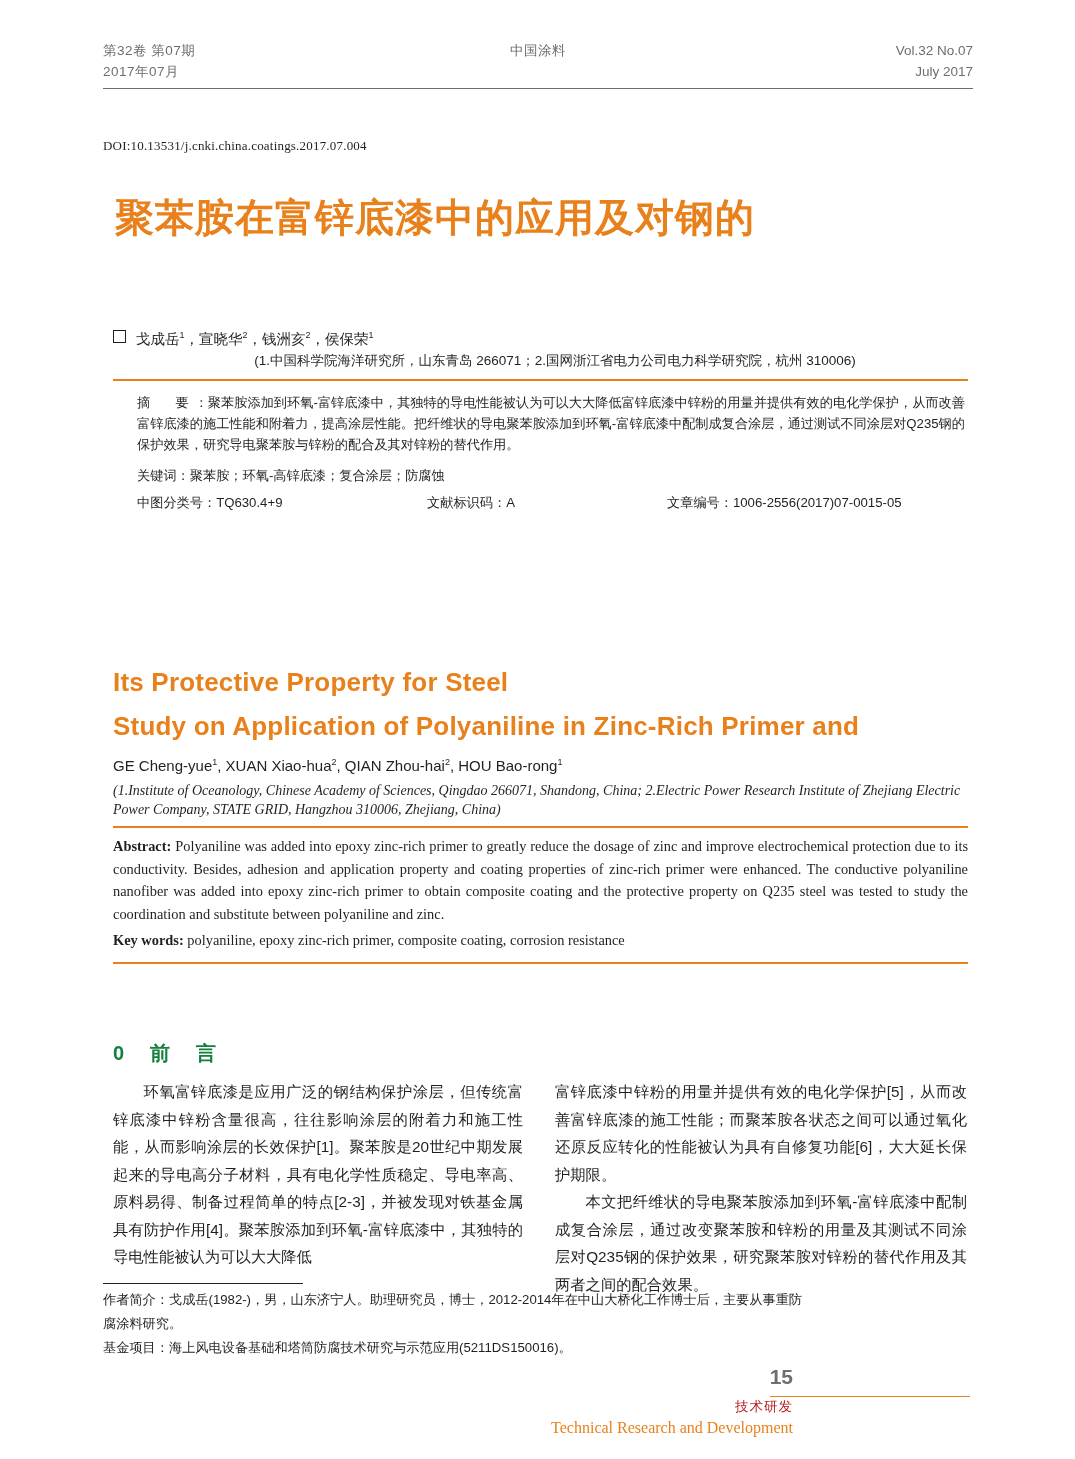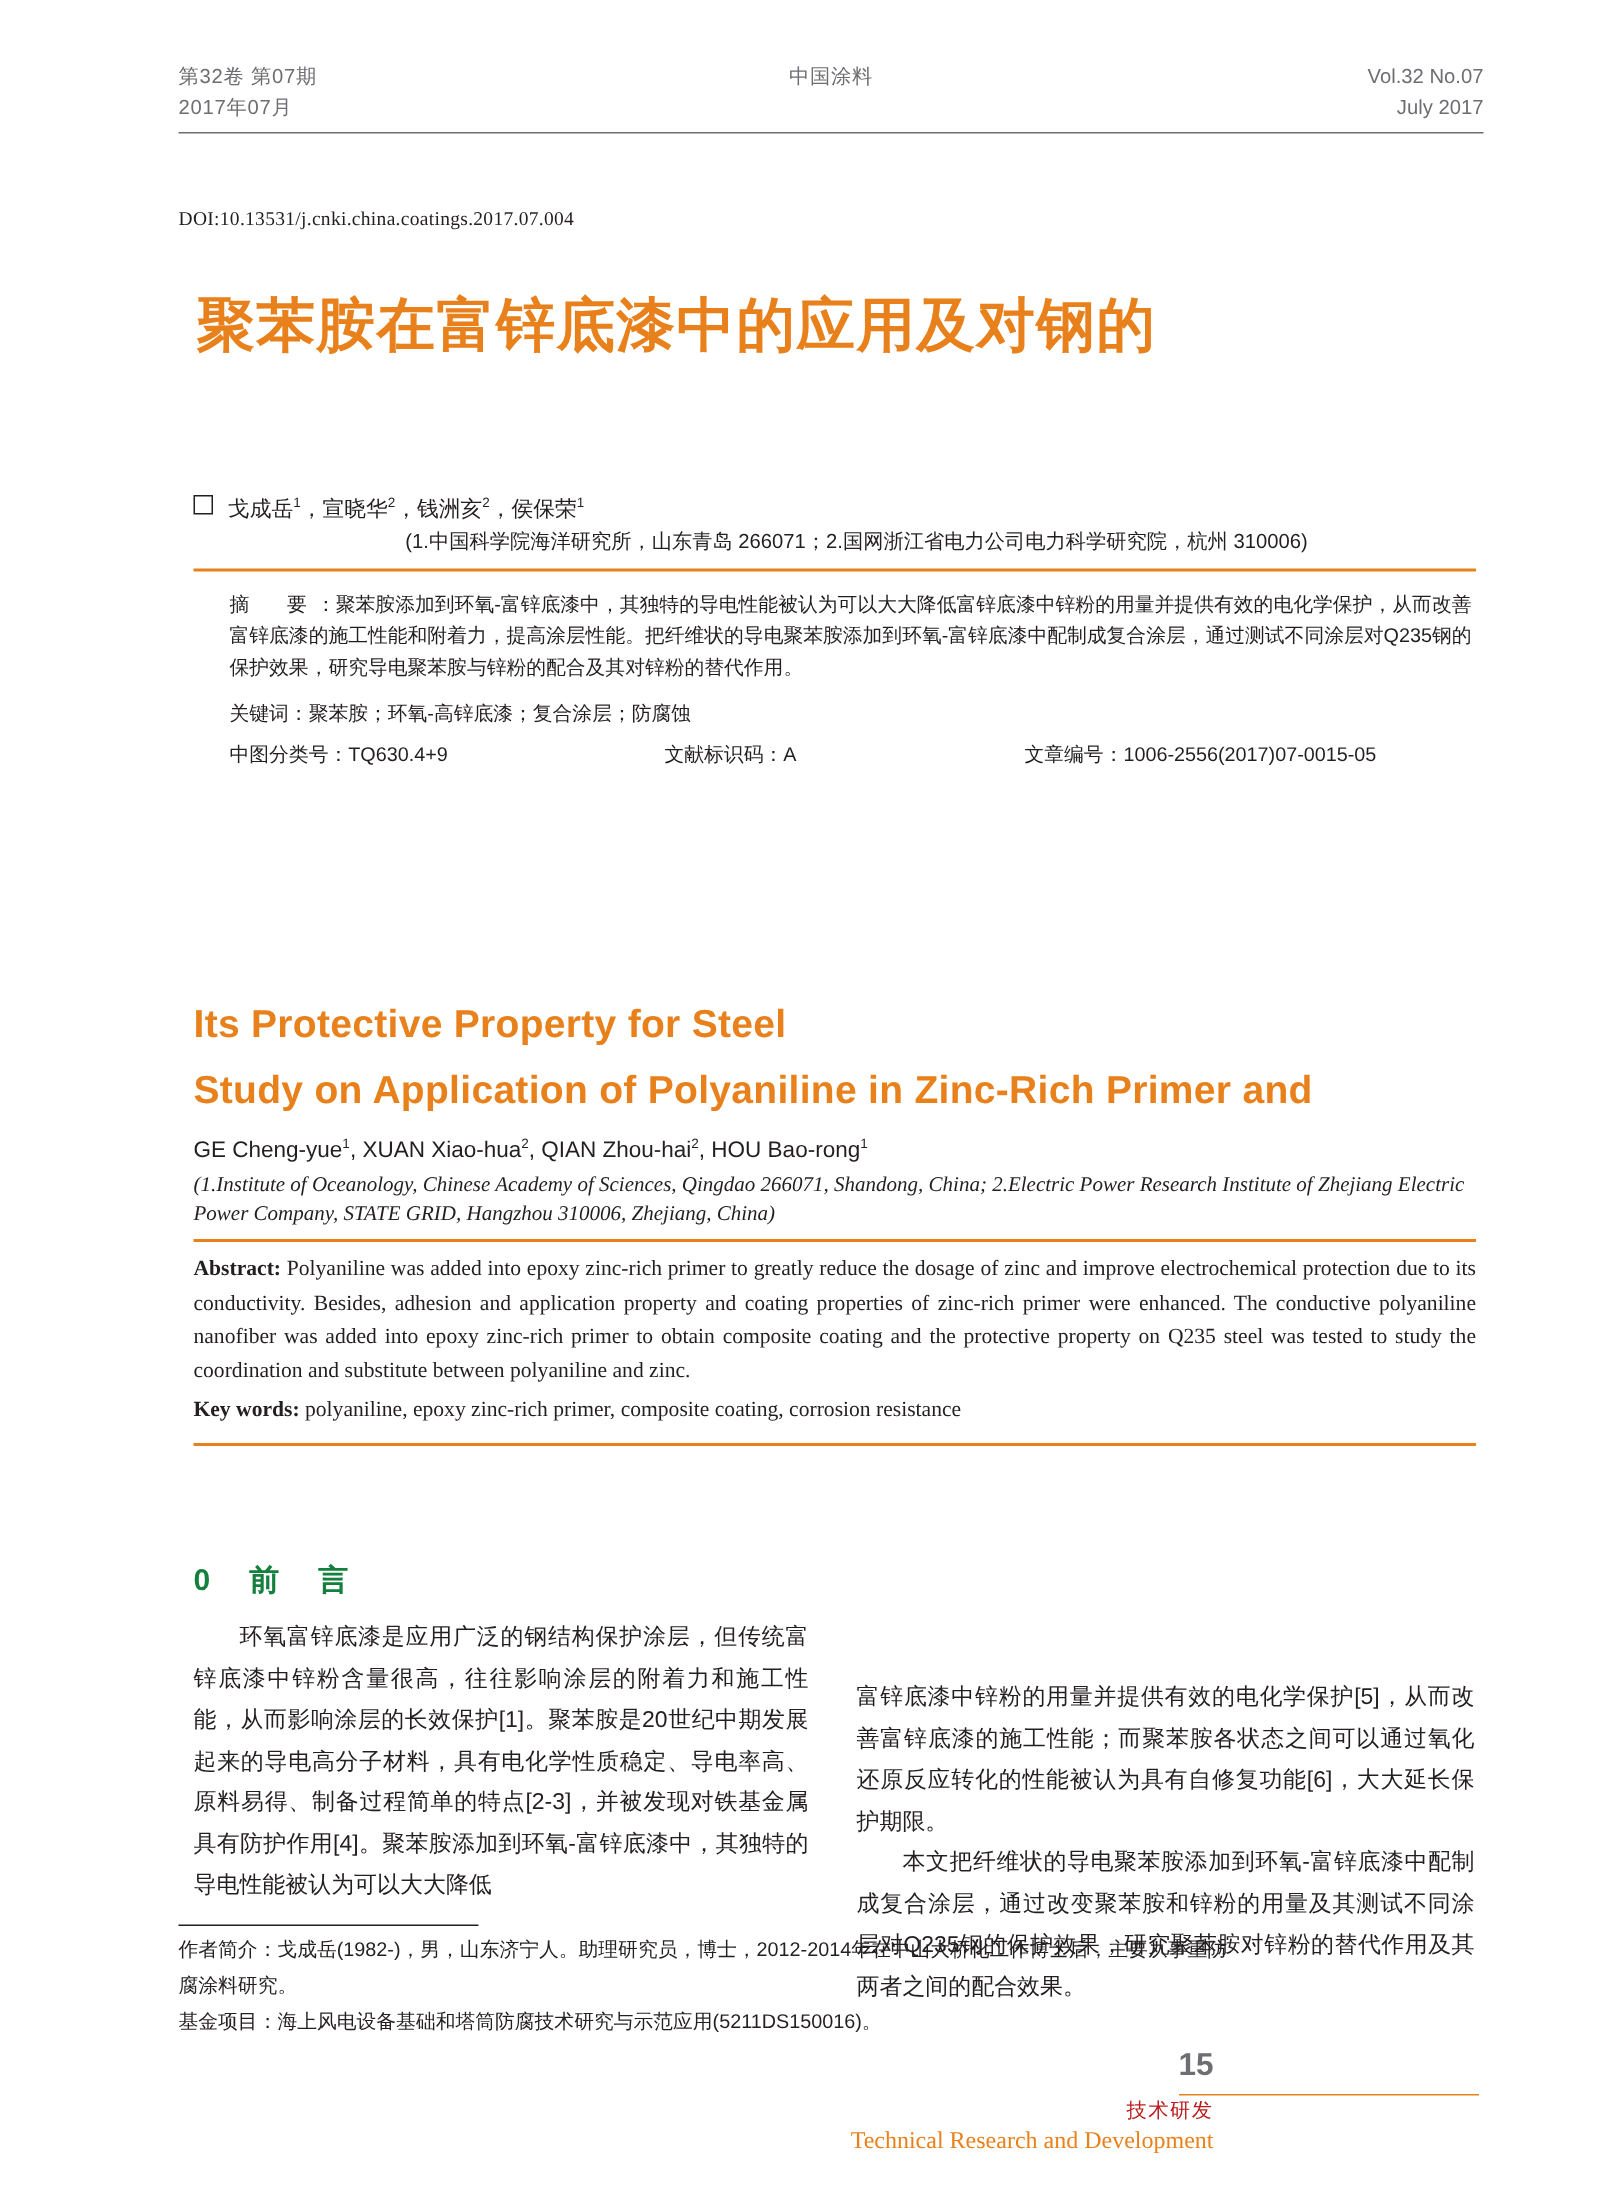--- a/index.html
+++ b/index.html
@@ -10,21 +10,21 @@
   body {
     width: 1075px;
     height: 1459px;
     font-family: "Liberation Serif", serif;
     color: #231f20;
     position: relative;
     overflow: hidden;
   }
   .page {
     position: absolute;
-    left: 16px; top: 0;
+    left: 0; top: 0;
     width: 901px;
     height: 1459px;
     background: #fff;
   }
   
   .header {
     position: absolute;
     left: 103px;
     top: 40px;
     width: 870px;
@@ -257,21 +257,20 @@
   .col-right-body {
     position: absolute;
     left: 555px;
     top: 1078px;
     width: 412px;
     font-family: "Liberation Sans", sans-serif;
     font-size: 15.3px;
     line-height: 27.5px;
     text-align: justify;
     color: #231f20;
-    margin-top: 40px;
   }
   .indent { text-indent: 2em; }
 
   
   .foot-rule {
     position: absolute;
     left: 103px;
     top: 1283px;
     width: 200px;
     height: 1px;

